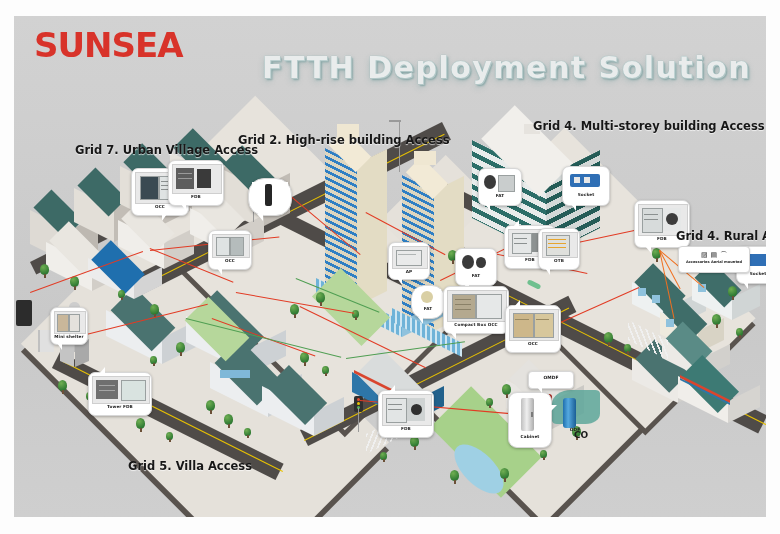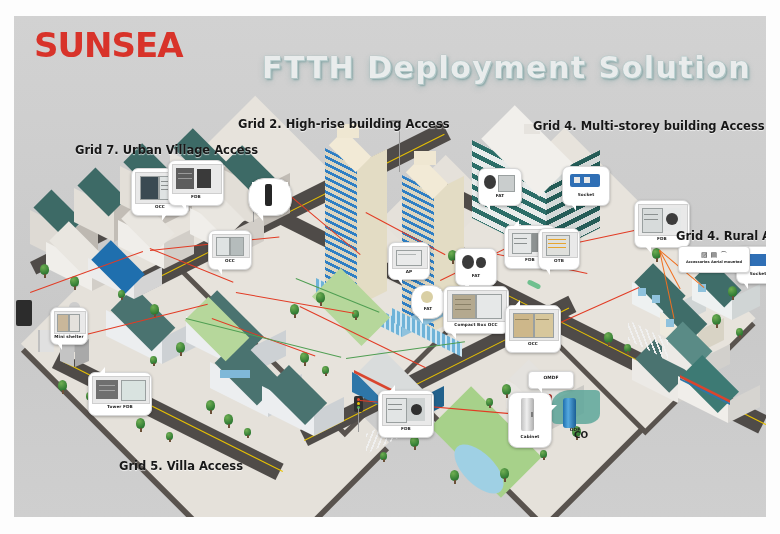--- a/index.html
+++ b/index.html
@@ -773,24 +773,24 @@
     <span class="cap">Accessories Aerial mounted</span>
   </div>
 
   <div id="logo">
     <div class="word">SUNSEA</div>
   </div>
 
   <div id="title">FTTH Deployment Solution</div>
 
   <div class="grid-label" style="left:75px;top:143px;">Grid 7. Urban Village Access</div>
-  <div class="grid-label" style="left:238px;top:117px;">Grid 2. High-rise building Access</div>
+  <div class="grid-label" style="left:238px;top:133px;">Grid 2. High-rise building Access</div>
   <div class="grid-label" style="left:533px;top:119px;">Grid 4. Multi-storey building Access</div>
   <div class="grid-label" style="left:676px;top:229px;">Grid 4. Rural Access</div>
-  <div class="grid-label" style="left:119px;top:459px;">Grid 5. Villa Access</div>
+  <div class="grid-label" style="left:128px;top:459px;">Grid 5. Villa Access</div>
 
   <div class="map-text" style="left:574px;top:430px;">CO</div>
 
   <div class="frame-top"></div>
   <div class="frame-bottom"></div>
   <div class="frame-left"></div>
   <div class="frame-right"></div>
 </div>
 
 </body></html>

